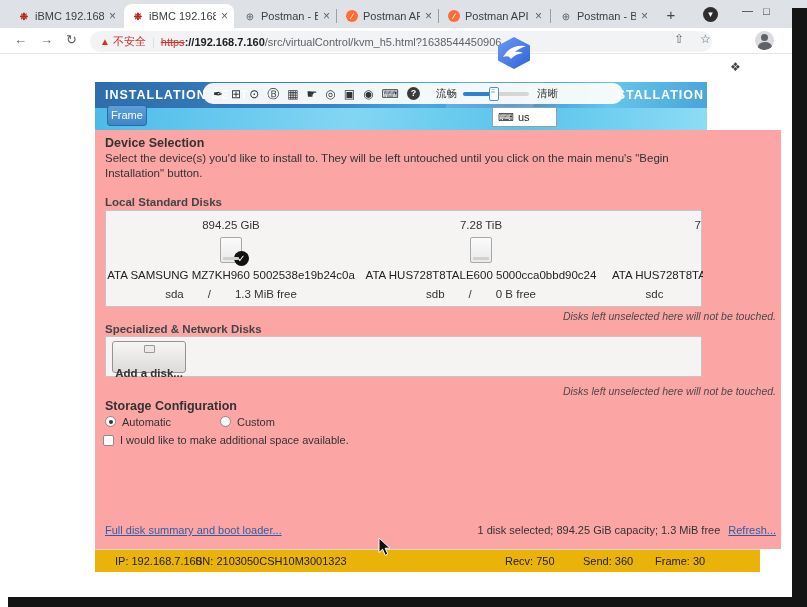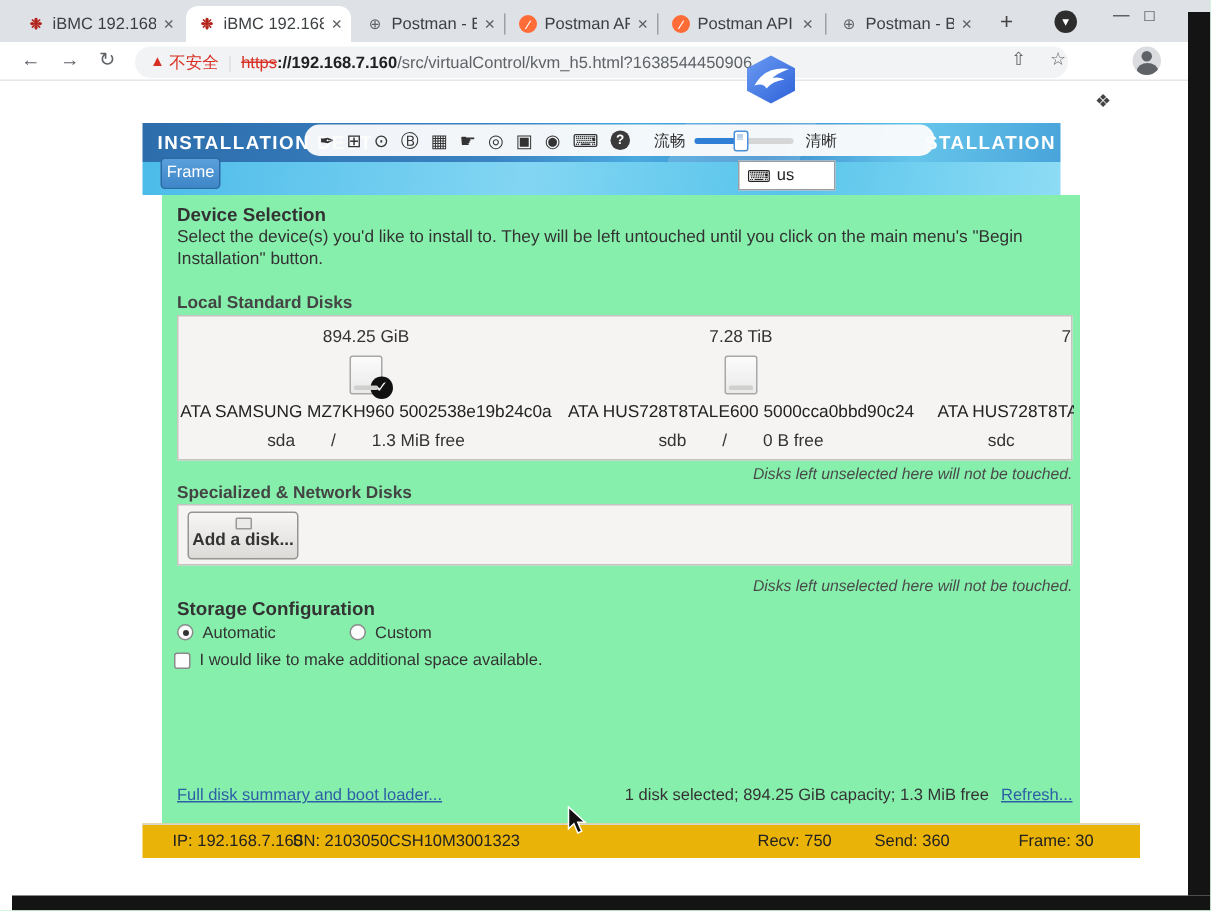--- a/index.html
+++ b/index.html
@@ -64,41 +64,41 @@
   .q-fill { position:absolute; left:0; top:0; height:4px; width:30px; background:#2f7fd6; border-radius:2px; }
   .q-handle { position:absolute; left:26px; top:-5px; width:10px; height:14px; background:#fff; border:1px solid #4a90d9; border-radius:2px; }
   .q-handle::before { content:"≡"; position:absolute; left:1px; top:-1px; font-size:8px; color:#7aa7d6; }
 
   .done-btn { position:absolute; left:107px; top:105px; width:40px; height:21px; background:linear-gradient(#5aa0dc,#3f86c8);
     border:1px solid #2c6aa3; border-radius:3px; color:#fff; font-size:11px; text-align:center; line-height:19px; z-index:6; }
   .kbd-box { position:absolute; left:492px; top:107px; width:65px; height:20px; background:#fff; border:1px solid #98a0a6;
     font-size:11px; color:#222; display:flex; align-items:center; padding:0 5px; z-index:6; }
   .kbd-box .kbd-ic { font-size:11px; margin-right:4px; }
 
-  .inst-content { position:absolute; left:108px; top:130px; width:612px; height:419px; background:#86efac; overflow:hidden; }
+  .inst-content { position:absolute; left:95px; top:130px; width:686px; height:419px; background:#fca5a5; overflow:hidden; }
   .sec-h1 { position:absolute; left:10px; font-size:12.5px; font-weight:bold; color:#333; }
   .sec-h2 { position:absolute; left:10px; font-size:11.5px; font-weight:bold; color:#444; }
   .intro { position:absolute; left:10px; top:21px; width:600px; font-size:11.5px; color:#333; line-height:15px; }
   .panel { position:absolute; left:10px; width:597px; background:#f5f4f2; border:1px solid #c6c4c0; }
   .note { position:absolute; right:5px; font-style:italic; font-size:10.5px; color:#4a4a4a; }
 
   .disk-cell { position:absolute; top:0; width:250px; height:95px; }
   .d-size { position:absolute; top:8px; width:100%; text-align:center; font-size:11.5px; color:#333; }
   .d-icon { position:absolute; left:50%; margin-left:-11px; top:26px; width:22px; height:26px; background:linear-gradient(#fbfbfb,#e9e9e9);
     border:1px solid #a8a8a8; border-radius:2px; }
   .d-icon::after { content:""; position:absolute; left:2px; bottom:2px; right:2px; height:3px; background:#d0d0ce; border-radius:1px; }
   .d-check { position:absolute; right:-8px; bottom:-4px; width:15px; height:15px; background:#111; border-radius:50%;
     color:#fff; font-size:10px; text-align:center; line-height:15px; }
   .d-name { position:absolute; top:58px; width:100%; text-align:center; font-size:11.5px; font-weight:normal; color:#222; white-space:nowrap; }
   .d-row { position:absolute; top:77px; width:100%; display:flex; justify-content:center; gap:24px; font-size:11.5px; color:#333; }
 
   .add-disk { position:absolute; left:6px; top:4px; width:74px; height:32px; background:linear-gradient(#f7f6f5,#dddbd8);
     border:1px solid #969491; border-radius:3px; text-align:center; }
   .add-ic { display:block; margin:3px auto 0; width:11px; height:8px; background:#eceae8; border:1px solid #9a9895; border-radius:1px; }
-  .add-lb { display:block; font-size:11.5px; font-weight:bold; color:#333; margin-top:1px; }
+  .add-lb { display:block; font-size:11.5px; font-weight:bold; color:#333; margin-top:14px; }
 
   .radio-row { position:absolute; left:10px; top:286px; display:flex; font-size:11px; color:#333; }
   .radio { width:11px; height:11px; border:1px solid #8a8a8a; border-radius:50%; background:#fdfdfd; margin-right:6px; position:relative; flex:none; }
   .radio.sel::after { content:""; position:absolute; left:2.5px; top:2.5px; width:4px; height:4px; border-radius:50%; background:#333; }
   .chk-row { position:absolute; left:8px; top:304px; display:flex; align-items:center; font-size:11px; color:#333; }
   .chk { width:11px; height:11px; border:1px solid #8a8a8a; background:#fdfdfd; border-radius:2px; margin-right:6px; flex:none; }
 
   .foot-row { position:absolute; left:10px; right:5px; top:394px; display:flex; justify-content:space-between; font-size:11px; }
   a.ilink { color:#2d5fa6; text-decoration:underline; }
   .foot-right { color:#333; display:flex; gap:8px; white-space:nowrap; }
@@ -283,21 +283,21 @@
         <a class="ilink" href="#">Refresh...</a>
       </span>
     </div>
   </div>
 
   <div class="statusbar">
     <span class="sb-item" style="left:20px;">IP: 192.168.7.160</span>
     <span class="sb-item" style="left:100px;">SN: 2103050CSH10M3001323</span>
     <span class="sb-item" style="left:410px;">Recv: 750</span>
     <span class="sb-item" style="left:488px;">Send: 360</span>
-    <span class="sb-item" style="left:584px;">Frame: 30</span>
+    <span class="sb-item" style="left:560px;">Frame: 30</span>
   </div>
 
   <svg class="cursor" width="14" height="20" viewBox="0 0 14 20">
     <path d="M1 1 L1 15.5 L4.6 12.2 L7.2 18.3 L9.8 17.1 L7.2 11.2 L12 11.2 Z" fill="#111" stroke="#fff" stroke-width="1"></path>
   </svg>
 
   <div class="edge-right"></div>
   <div class="edge-bottom"></div>
 </div>
 

